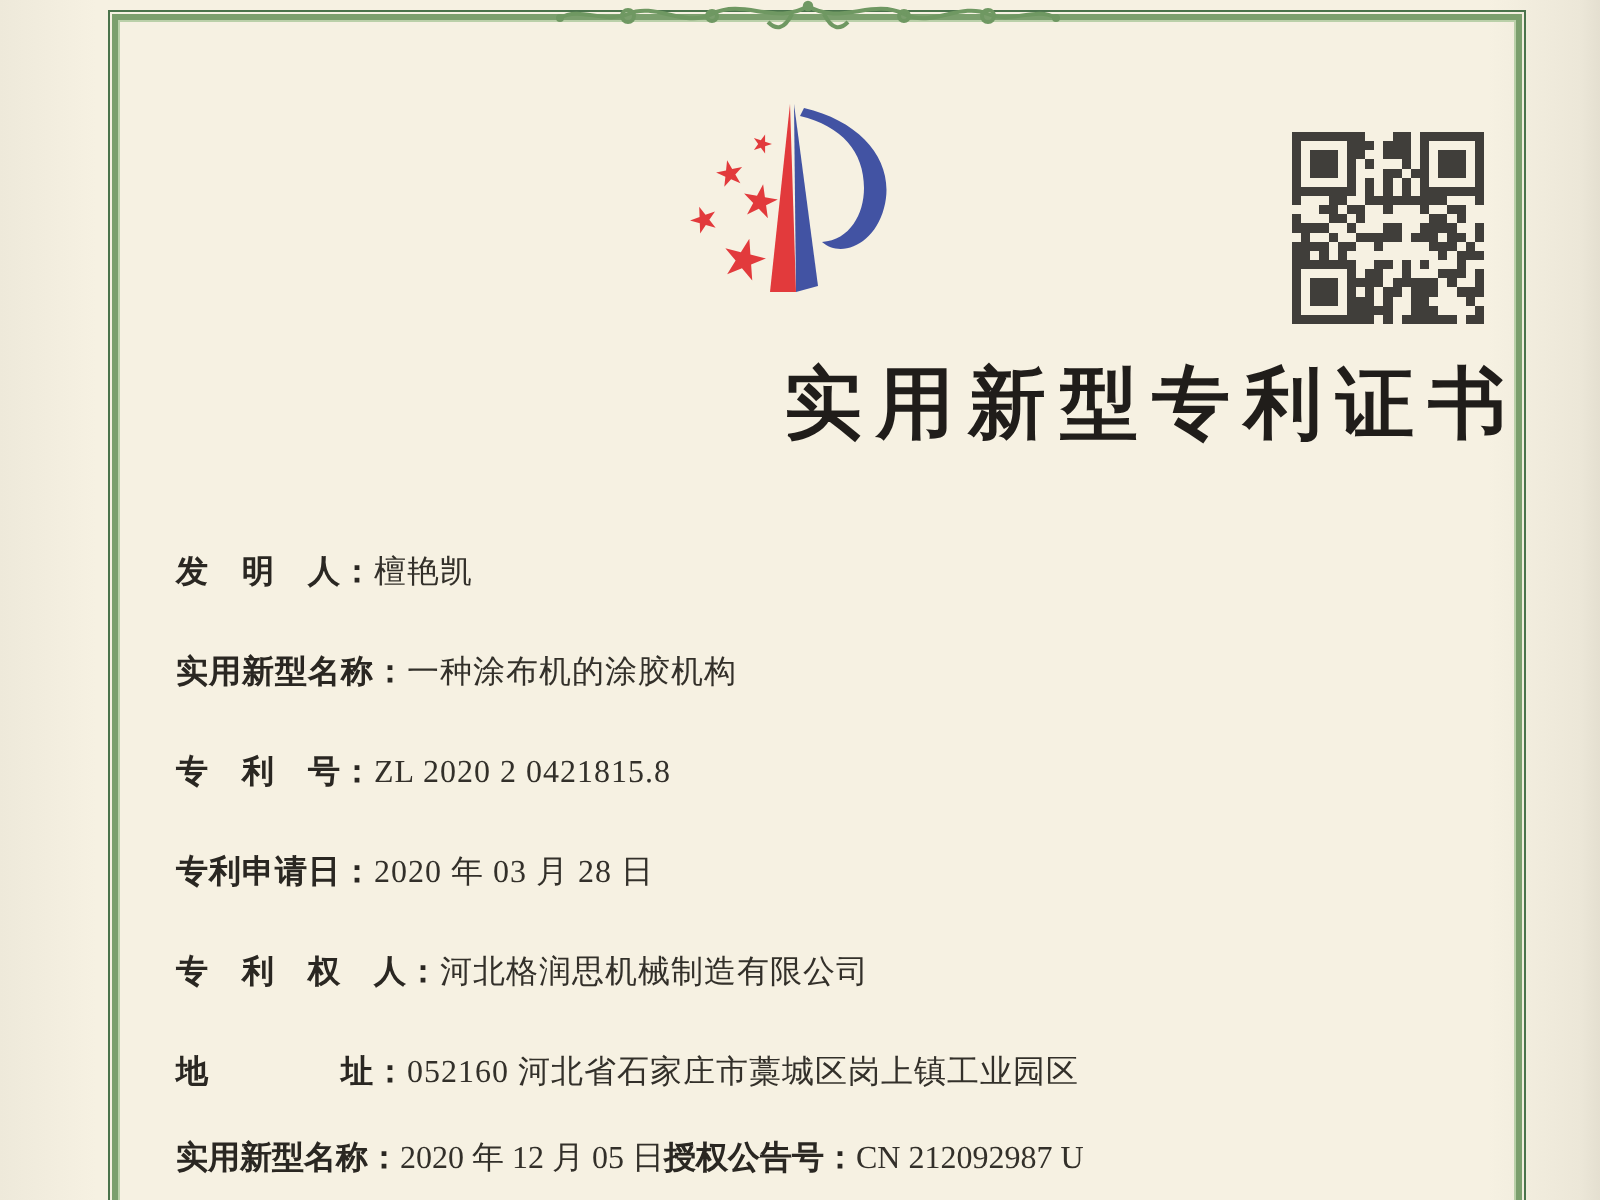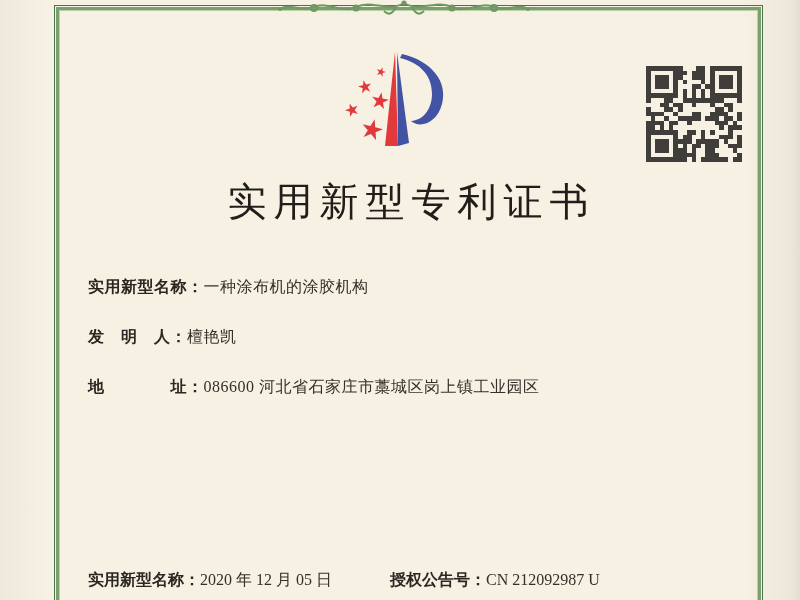--- a/index.html
+++ b/index.html
@@ -14,28 +14,28 @@
   .frame{position:absolute;left:54px;top:5px;right:37px;bottom:-10px;
     border:1px solid #4a734b;border-bottom:none;pointer-events:none;}
   .frame .f2{position:absolute;left:1px;right:1px;top:1px;bottom:-10px;
     border:3px solid #7b9f6d;border-bottom:none;}
   .frame .f2 .f3{position:absolute;left:0;right:0;top:0;bottom:-10px;
     border:1px solid #bad0a9;border-bottom:none;}
   .ornament{position:absolute;left:276px;top:-3px;width:256px;height:24px;}
   .cert-no{position:absolute;left:77px;top:57px;font-size:16px;letter-spacing:3px;color:#35322c;}
   .logo{position:absolute;left:328px;top:46px;width:142px;height:124px;}
   .qr{position:absolute;left:646px;top:66px;width:96px;height:96px;}
-  .title{position:absolute;left:56px;right:40px;top:175px;text-align:center;
-    font-size:39px;font-weight:normal;letter-spacing:7px;text-indent:7px;color:#201d1a;}
+  .title{position:absolute;left:56px;right:40px;top:175px;text-align:right;
+    font-size:39px;font-weight:bold;letter-spacing:7px;text-indent:7px;color:#201d1a;}
   .fields{position:absolute;left:88px;top:276px;right:55px;}
   .row{height:50px;font-size:16px;line-height:21px;letter-spacing:0.5px;}
   .label{font-weight:bold;color:#2a2722;}
   .value{color:#33302a;}
   .footer{position:absolute;left:88px;top:569px;font-size:16px;line-height:21px;display:flex;}
-  .footer .group2{margin-left:58px;}
+  .footer .group2{}
 </style>
 </head>
 <body>
 
 <div class="page">
 
   <div class="frame">
     <div class="f2">
         <div class="f3"></div>
       </div>
@@ -328,27 +328,36 @@
       <rect x="16" y="20" width="1" height="1" fill="#403e3a"></rect>
       <rect x="17" y="20" width="1" height="1" fill="#403e3a"></rect>
       <rect x="19" y="20" width="1" height="1" fill="#403e3a"></rect>
       <rect x="20" y="20" width="1" height="1" fill="#403e3a"></rect>
     </svg>
 
   <div class="title">实用新型专利证书</div>
 
   <div class="fields">
     <div class="row">
+      <span class="label">发　明　人：</span><span class="value">檀艳凯</span>
+    </div>
+    <div class="row">
       <span class="label">实用新型名称：</span><span class="value">一种涂布机的涂胶机构</span>
     </div>
     <div class="row">
-      <span class="label">发　明　人：</span><span class="value">檀艳凯</span>
-    </div>
-    <div class="row">
-      <span class="label">地　　　　址：</span><span class="value">086600 河北省石家庄市藁城区岗上镇工业园区</span>
+      <span class="label">专　利　号：</span><span class="value">ZL 2020 2 0421815.8</span>
+    </div>
+    <div class="row">
+      <span class="label">专利申请日：</span><span class="value">2020 年 03 月 28 日</span>
+    </div>
+    <div class="row">
+      <span class="label">专　利　权　人：</span><span class="value">河北格润思机械制造有限公司</span>
+    </div>
+    <div class="row">
+      <span class="label">地　　　　址：</span><span class="value">052160 河北省石家庄市藁城区岗上镇工业园区</span>
     </div>
   </div>
 
   <div class="footer">
     <div class="group1">
       <span class="label">实用新型名称：</span><span class="value">2020 年 12 月 05 日</span>
     </div>
     <div class="group2">
       <span class="label">授权公告号：</span><span class="value">CN 212092987 U</span>
     </div>

